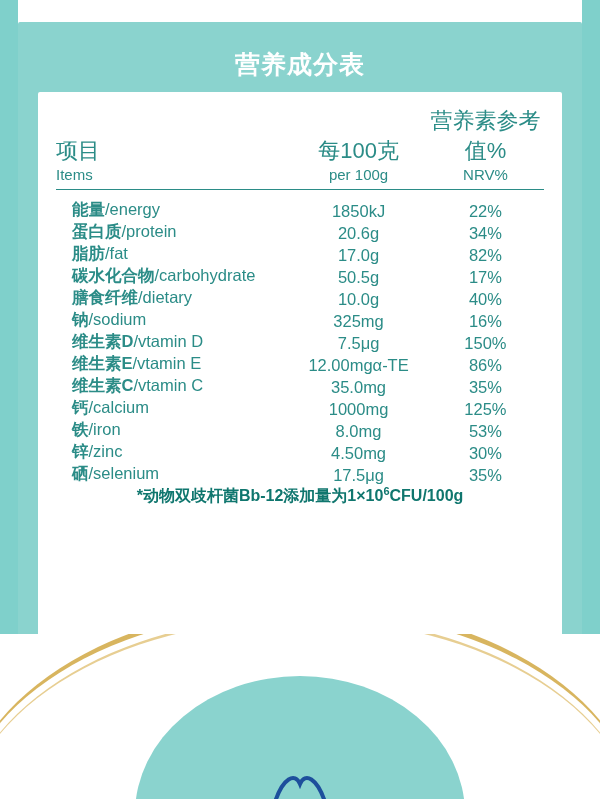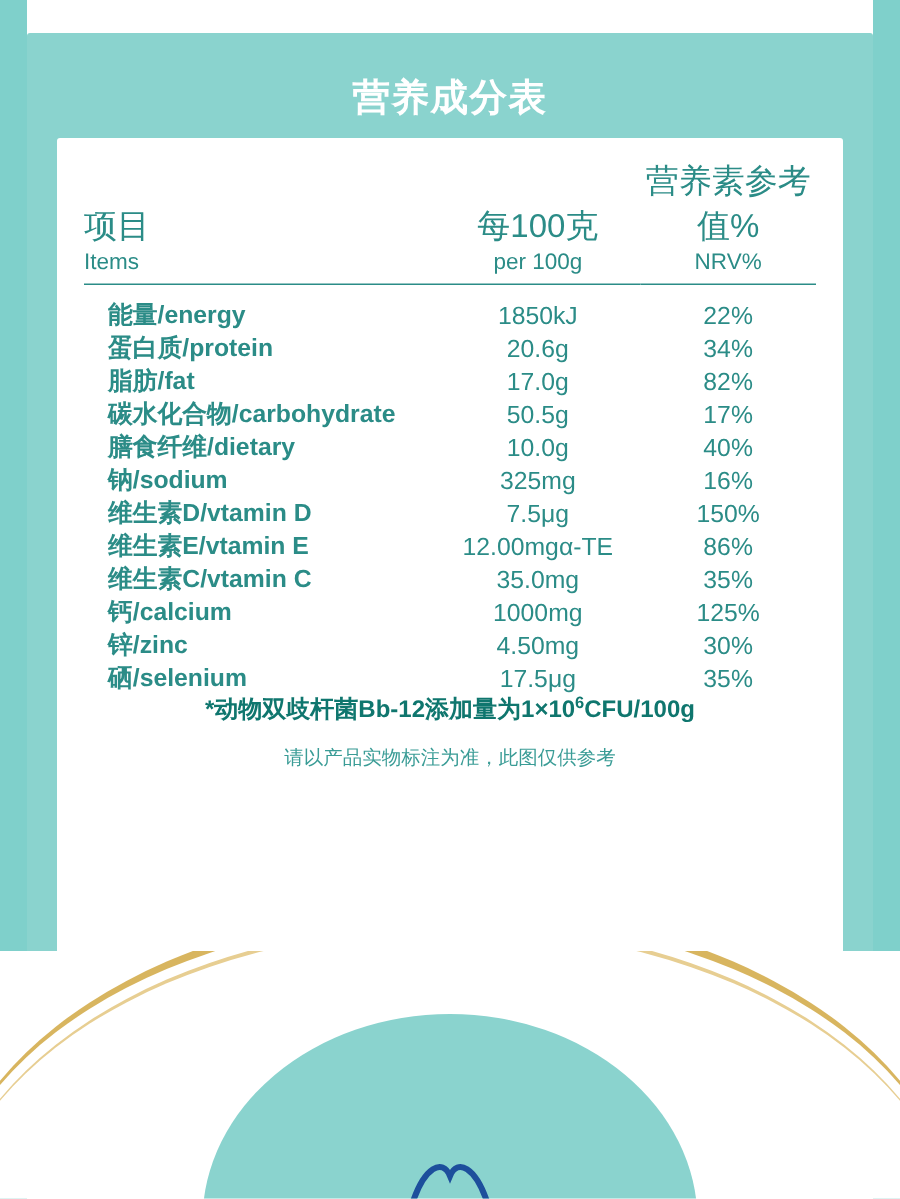--- a/index.html
+++ b/index.html
@@ -94,21 +94,21 @@
   .spacer-row td { height: 10px; }
 
   .data-row td {
     font-size: 16.5px;
     padding: 3.2px 0;
     color: #2b8c87;
     white-space: nowrap;
   }
   .data-row .col-item { font-weight: normal; }
   .cn { font-weight: bold; margin-left: 16px; }
-  .en { font-weight: bold; }
+  .en { font-weight: normal; }
 
   sup.exp { font-size: 11px; vertical-align: super; }
 
   .footnote {
     text-align: center;
     color: #0f766e;
     font-size: 16px;
     font-weight: bold;
   }
   .subnote {
@@ -237,37 +237,41 @@
             <td class="col-item"><span class="cn">维生素C</span><span class="en">/vtamin C</span></td>
             <td class="col-val">35.0mg</td>
             <td class="col-nrv">35%</td>
           </tr>
           <tr class="data-row">
             <td class="col-item"><span class="cn">钙</span><span class="en">/calcium</span></td>
             <td class="col-val">1000mg</td>
             <td class="col-nrv">125%</td>
           </tr>
           <tr class="data-row">
+            <td class="col-item"><span class="cn">铁</span><span class="en">/iron</span></td>
+            <td class="col-val">8.0mg</td>
+            <td class="col-nrv">53%</td>
+          </tr>
+          <tr class="data-row">
             <td class="col-item"><span class="cn">锌</span><span class="en">/zinc</span></td>
             <td class="col-val">4.50mg</td>
             <td class="col-nrv">30%</td>
           </tr>
           <tr class="data-row">
             <td class="col-item"><span class="cn">硒</span><span class="en">/selenium</span></td>
             <td class="col-val">17.5μg</td>
             <td class="col-nrv">35%</td>
           </tr>
         </tbody>
       </table>
 
       <div class="footnote">
         <span>*动物双歧杆菌Bb-12添加量为1×10</span><sup class="exp">6</sup><span>CFU/100g</span>
       </div>
 
-      <div class="subnote">请以产品实物标注为准，此图仅供参考</div>
 
     </div>
   </div>
 
   <div class="bottom-art">
     <div class="gold-swoosh"></div>
     <div class="gold-swoosh two"></div>
     <div class="teal-dome"></div>
     <div class="blue-mark">
       <svg width="62" height="34" viewBox="0 0 62 34">

